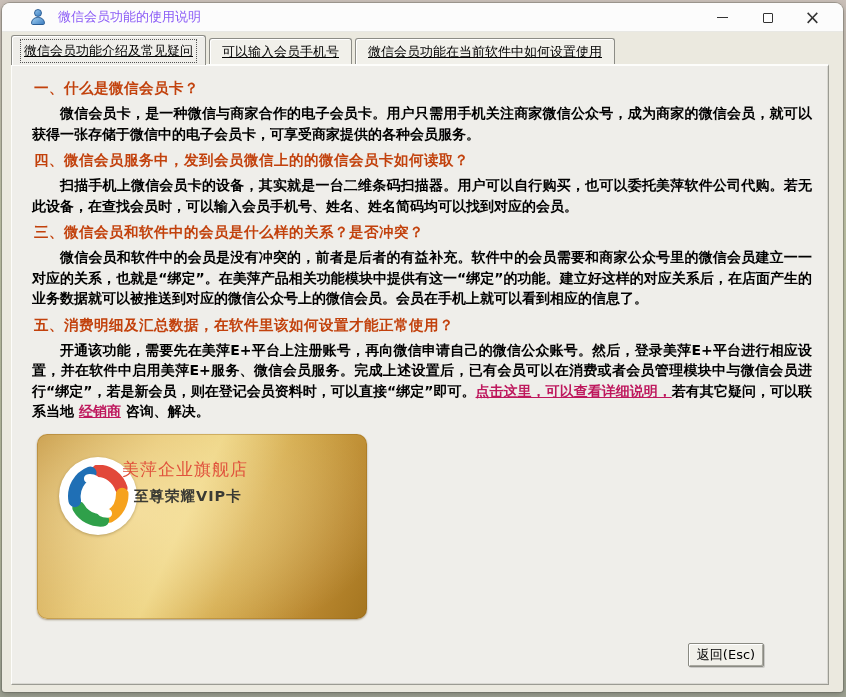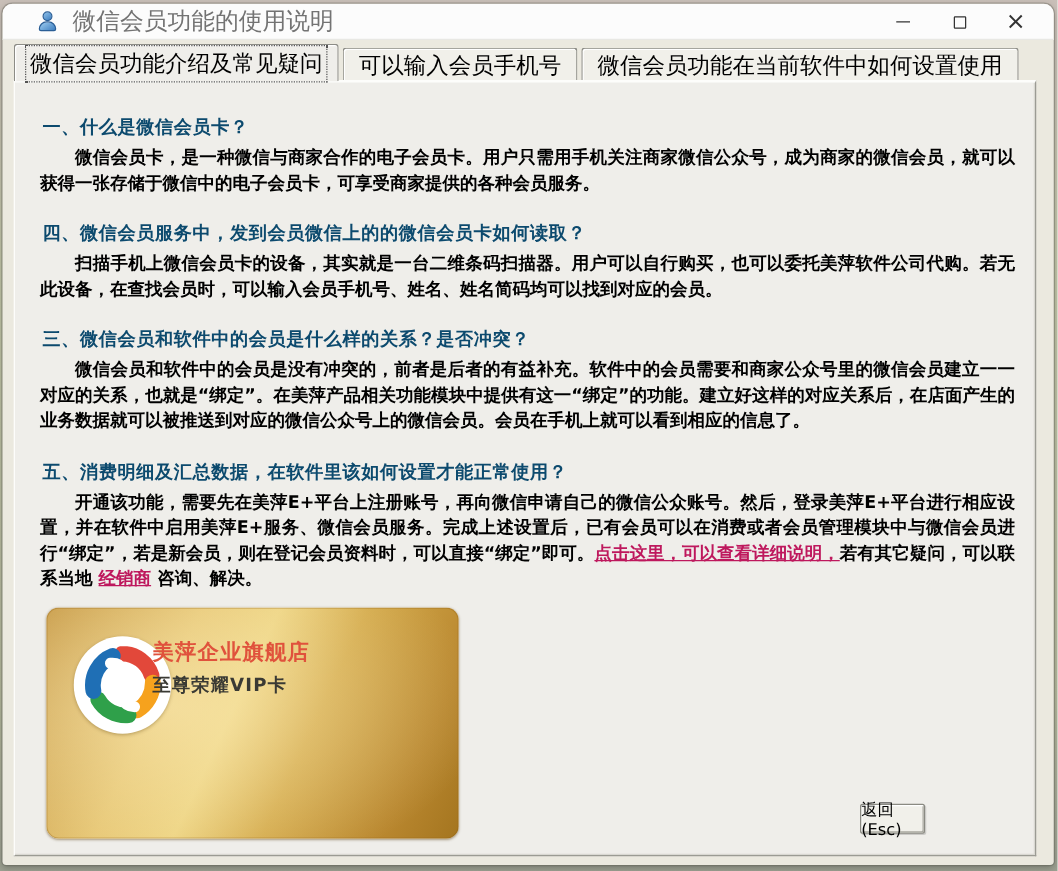--- a/index.html
+++ b/index.html
@@ -25,56 +25,56 @@
   .app-icon { width:16px; height:16px; margin-left:28px; position:relative; }
   .app-icon .head {
     position:absolute; left:4px; top:0; width:8px; height:8px; border-radius:50%;
     background:linear-gradient(145deg,#8fc1ea,#3f7fc0); border:1px solid #2a5e96;
   }
   .app-icon .torso {
     position:absolute; left:1px; top:8px; width:14px; height:8px;
     border-radius:7px 7px 2px 2px;
     background:linear-gradient(145deg,#9ecdf0,#3f7fc0); border:1px solid #2a5e96;
   }
-  .title-text { margin-left:12px; font-size:19px; color:#737373; }
+  .title-text { margin-left:12px; font-size:13px; color:#8b5cf6; }
   .win-controls { position:absolute; right:8px; top:0; height:29px; display:flex; }
   .win-btn { width:45px; height:29px; display:flex; align-items:center; justify-content:center; cursor:default; }
   .glyph-min { width:11px; height:1px; background:#333; }
   .glyph-max { width:10px; height:10px; border:1.4px solid #333; border-radius:1px; }
   .glyph-close { font-size:19px; line-height:1; color:#333; font-weight:400; }
   
   .tabstrip {
     position:absolute; left:9px; top:32px; right:14px; height:29px;
     display:flex; align-items:flex-end;
   }
   .tab {
     position:relative; height:26px; padding:0 9px; margin-right:3px;
     background:#f1f0ea;
     border:1px solid #8c8c86; border-bottom:none;
     border-radius:3px 3px 0 0;
     box-shadow:inset 1px 1px 0 #ffffff;
     display:flex; align-items:center;
-    font-size:18px; color:#000; cursor:default; white-space:nowrap;
+    font-size:13px; color:#000; cursor:default; white-space:nowrap;text-decoration:underline;
   }
   .tab.active { height:30px; margin-bottom:-1px; z-index:3; background:#efeeea; }
   .tab.active .tab-label { outline:1px dotted #555; padding:2px 3px; }
   .tab-label { padding:2px 3px; }
   
   .content {
     position:absolute; left:9px; top:61px; right:14px; bottom:7px;
     background:#efeeea;
     border:1px solid #9b9b93;
     border-top:2px solid #fdfdfb; border-left:1px solid #fdfdfb;
     box-shadow:inset -1px -1px 0 #d9d8d2;
     padding:6px 16px 0 20px;
     overflow:hidden; z-index:2;
   }
   .section-heading {
-    color:#0c4a6e; font-weight:bold; font-size:14.5px;
-    margin:20px 0 5px 2px; letter-spacing:.5px;
+    color:#c2410c; font-weight:bold; font-size:14.5px;
+    margin:7px 0 5px 2px; letter-spacing:.5px;
   }
   .section-body {
     font-size:14px; line-height:20.5px; color:#000;
     text-indent:2em; text-align:justify; margin:0 0 1px 0;font-weight:bold;
   }
   .inline-link { color:#be185d; text-decoration:underline; cursor:pointer; }
   
   .vip-card {
     position:relative; width:330px; height:185px; margin:12px 0 0 5px;
     border-radius:10px;
@@ -84,29 +84,29 @@
     box-shadow:0 1px 2px rgba(80,50,0,.45), inset 0 0 0 1px rgba(150,100,20,.35);
   }
   .card-logo {
     position:absolute; left:22px; top:23px; width:78px; height:78px;
     border-radius:50%; background:#fff;
     display:flex; align-items:center; justify-content:center;
     box-shadow:0 1px 3px rgba(90,60,0,.35);
   }
   .card-shop-name {
     position:absolute; left:85px; top:24px;
-    font-size:17px; font-weight:bold; color:#e0523c; letter-spacing:1px;
+    font-size:17px; font-weight:normal; color:#e0523c; letter-spacing:1px;
   }
   .card-vip-label {
-    position:absolute; left:85px; top:53px;
+    position:absolute; left:97px; top:53px;
     font-size:14.5px; font-weight:bold; color:#3a3a34; letter-spacing:1px;
   }
   
   .return-button {
-    position:absolute; left:686px; top:640px; width:52px; height:24px;
+    position:absolute; left:686px; top:640px; width:76px; height:24px;
     background:#f1f0ea; border:1px solid #8a8a82; border-radius:2px;
     box-shadow:inset 1px 1px 0 #ffffff, inset -1px -1px 0 #a9a8a0, 1px 1px 0 rgba(0,0,0,.15);
     font-size:13px; color:#000; display:flex; align-items:center; justify-content:center;
     cursor:default; z-index:4; font-family:"DejaVu Sans","Liberation Sans",sans-serif;
   }
 </style>
 </head>
 <body>
 
 <div class="window">

